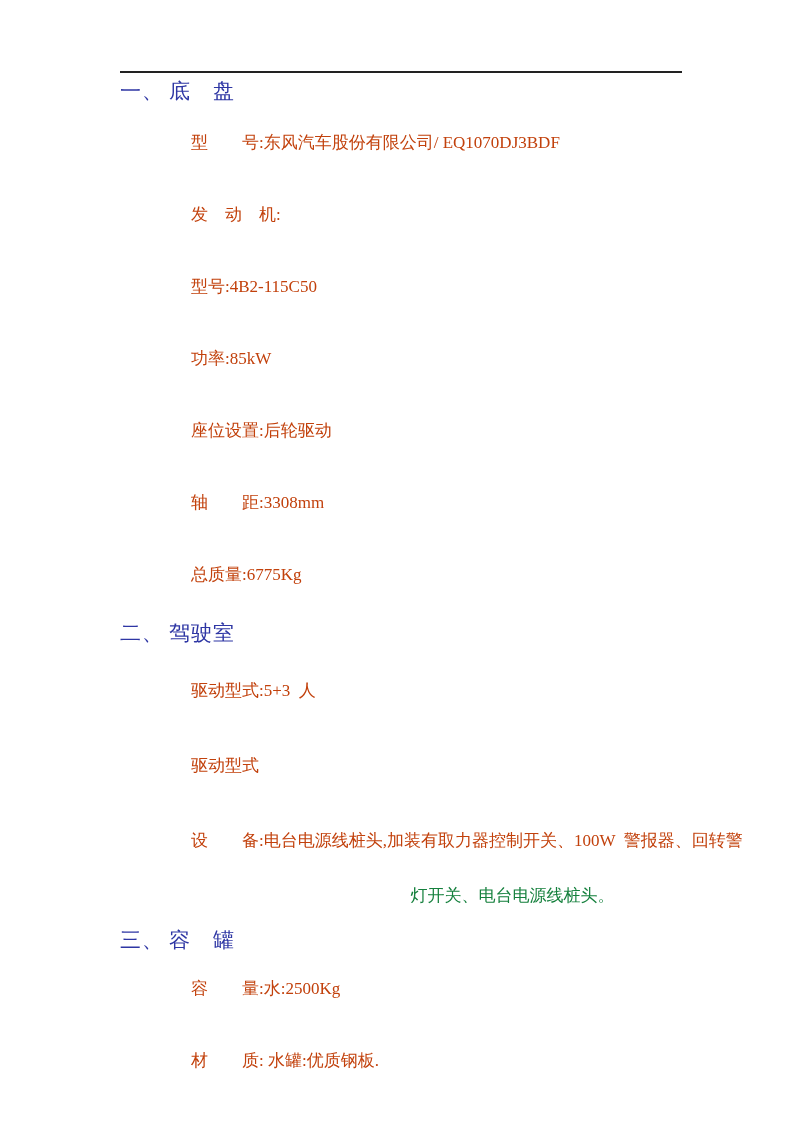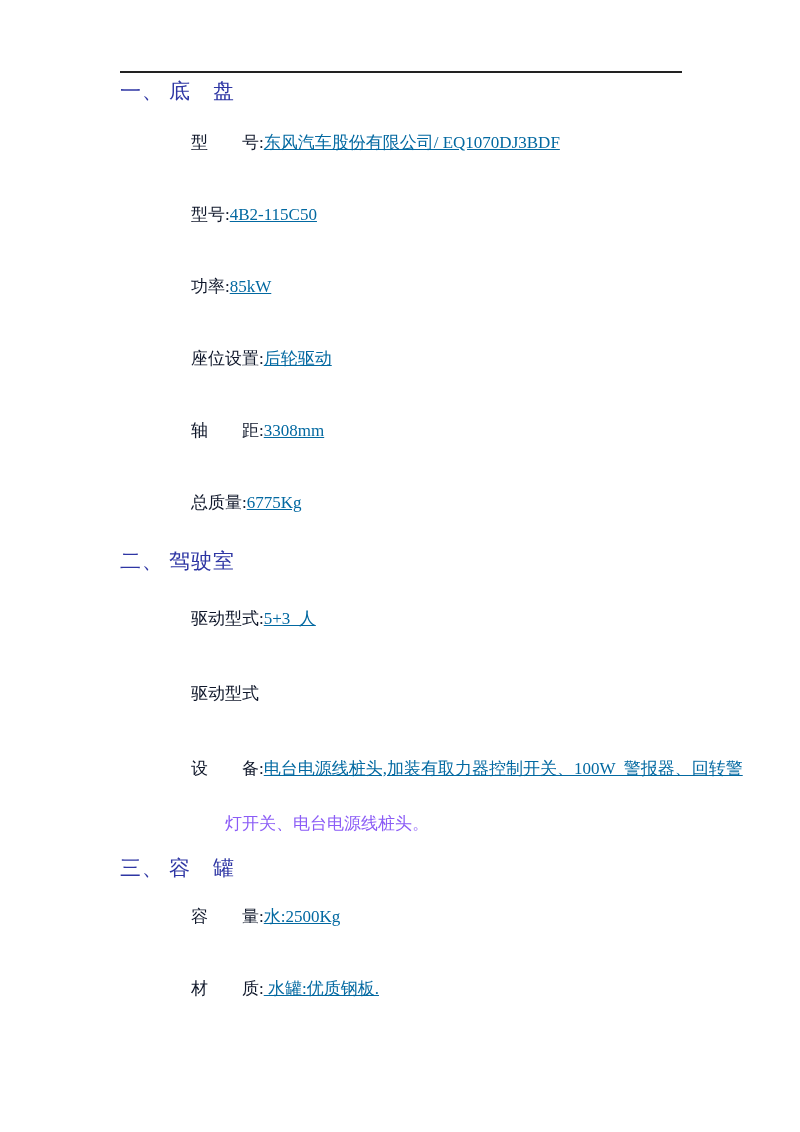--- a/index.html
+++ b/index.html
@@ -23,23 +23,23 @@
     font-size: 21px; line-height: 26px;
     color: #2e36a4;
     letter-spacing: 1px;
     white-space: pre-wrap;
   }
   .row {
     margin-left: 157px;
     font-size: 17px; line-height: 20px;
     white-space: pre-wrap;
   }
-  .row .lbl { color: #0f172a; }
-  .row .val { color: #0369a1; text-decoration: underline; }
-  .row.cont { margin-left: 225px; color: #8b5cf6; }
+  .row .lbl { color: #c2410c; }
+  .row .val { color: #c2410c; }
+  .row.cont { margin-left: 225px; color: #15803d; text-align: center; }
 
   
   .sec1 .sec-h { margin-top: 2px; }
   .sec1 .row { margin-top: 12px; }
   .sec1 .row.first { margin-top: 9px; }
 
   .sec2 .sec-h { margin-top: 15px; }
   .sec2 .row { margin-top: 15px; }
   .sec2 .row.first { margin-top: 11px; }
 
@@ -55,20 +55,23 @@
 
   <div class="content">
 
     <div class="sec sec1">
       <div class="sec-h">
         <span>一、</span>
         <span>底　盘</span>
       </div>
       <div class="row first">
         <span class="lbl">型　　号:</span><span class="val">东风汽车股份有限公司/ EQ1070DJ3BDF</span>
+      </div>
+      <div class="row">
+        <span class="lbl">发　动　机:</span><span class="val"></span>
       </div>
       <div class="row">
         <span class="lbl">型号:</span><span class="val">4B2-115C50</span>
       </div>
       <div class="row">
         <span class="lbl">功率:</span><span class="val">85kW</span>
       </div>
       <div class="row">
         <span class="lbl">座位设置:</span><span class="val">后轮驱动</span>
       </div>

